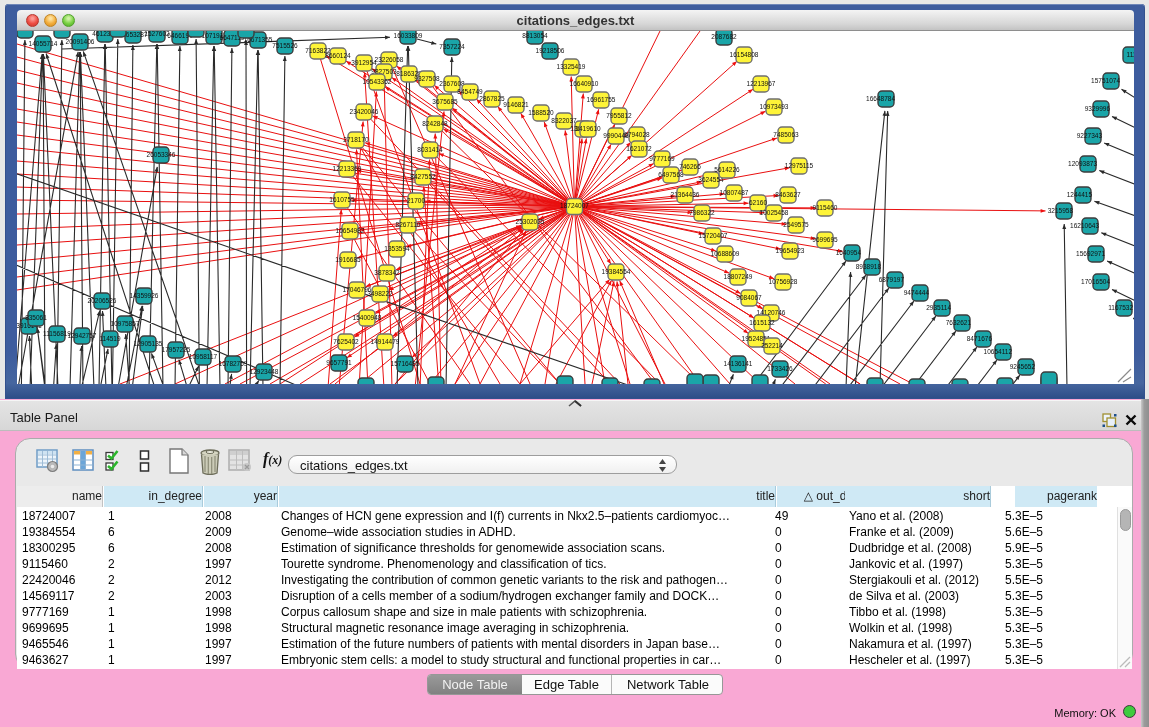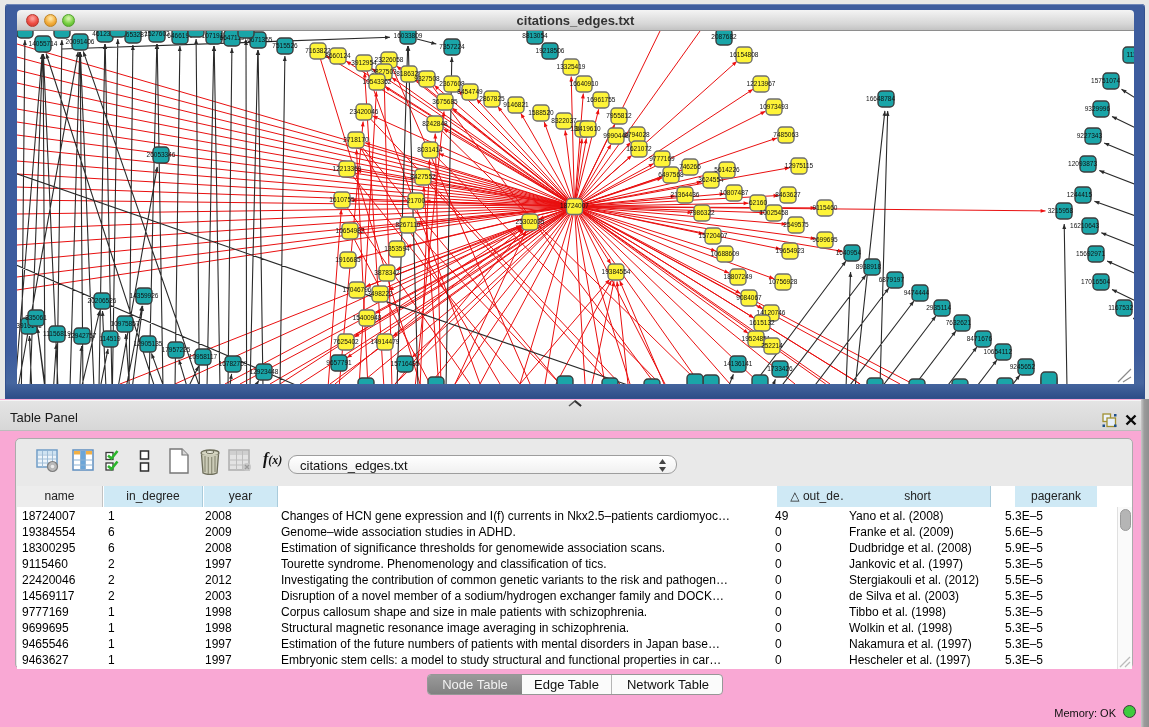--- a/index.html
+++ b/index.html
@@ -8,27 +8,27 @@
 .light{position:absolute;top:4px;width:13px;height:13px;border-radius:50%}
 #l1{left:9px;background:radial-gradient(circle at 50% 32%,#fb9a94 10%,#ee4d43 55%,#c33a30);border:0.5px solid #b8352c}
 #l2{left:27px;background:radial-gradient(circle at 50% 32%,#fde3a0 10%,#f3ad3c 55%,#d3891c);border:0.5px solid #c08423}
 #l3{left:45px;background:radial-gradient(circle at 50% 32%,#cdf1a2 10%,#79d144 55%,#4ba424);border:0.5px solid #51a12b}
 #gview{position:absolute;left:12px;top:27px;width:1117px;height:353px;background:#fff;overflow:hidden}
 #tp{position:absolute;left:0;top:399px;width:1149px;height:328px;background:#f9a8d4}
 #tptitle{position:absolute;left:0;top:1px;width:1149px;height:31px;background:linear-gradient(#e4e4e4,#d7d7d7);border-top:1px solid #f6f6f6;border-bottom:1px solid #bcbcbc}
 #tptitle span{position:absolute;left:10px;top:9px;font-size:13px;color:#1a1a1a}
 #floatico{position:absolute;left:1102px;top:12px}
 
-#tbox{position:absolute;left:15px;top:39px;width:1118px;height:231px;background:#e9e9e9;border:1px solid #ababab;border-radius:5px}
+#tbox{position:absolute;left:15px;top:39px;width:1118px;height:231px;background:#e9e9e9;border:1px solid #ababab;border-radius:15px}
 #tbar{position:absolute;left:0;top:0;width:100%;height:45px}
 .tico{position:absolute;top:9px}
 #dd{position:absolute;left:272px;top:16px;width:389px;height:19px;background:linear-gradient(#ffffff,#f0f0f0);border:1px solid #9d9d9d;border-radius:9px}
 #dd span{position:absolute;left:11px;top:2px;font-size:13px;color:#111}
 #tablewrap{position:absolute;left:1px;top:47px;width:1115px;height:183px;background:#fff;overflow:hidden}
-.th{position:absolute;top:0;height:21px;background:#cfe9f5;border-right:1px solid #a9cbdb;font-size:12px;color:#222;text-align:center;line-height:21px}
+.th{position:absolute;top:0;height:21px;background:#cfe9f5;border-right:1px solid #a9cbdb;font-size:12px;color:#222;text-align:right;line-height:21px}
 .tr{position:absolute;left:0;width:1096px;height:16px;font-size:12px;color:#000}
 .tr span{position:absolute;top:1px;white-space:nowrap}
 .c0{left:5px}.c1{left:91px}.c2{left:188px}.c3{left:264px}.c4{left:758px}.c5{left:832px}.c6{left:988px}
 #sb{position:absolute;left:1100px;top:21px;width:15px;height:162px;background:#fafafa;border-left:1px solid #e0e0e0}
 #thumb{position:absolute;left:2px;top:2px;width:11px;height:22px;background:#b5b5b5;border:1px solid #9a9a9a;border-radius:6px}
 #tabs{position:absolute;left:427px;top:275px;width:296px;height:21px;border:1px solid #979797;border-radius:4px;background:#fbfbfb;overflow:hidden}
 .tab{position:absolute;top:0;height:21px;font-size:13px;text-align:center;line-height:20px;color:#111}
 #tab1{left:0;width:94px;background:linear-gradient(#9a9a9a,#7e7e7e);color:#f2f2f2}
 #tab2{left:94px;width:90px;border-right:1px solid #b5b5b5}
 #tab3{left:184px;width:112px}
@@ -567,20 +567,21 @@
         <svg style="position:absolute;right:9px;top:3px" width="9" height="13">
             <path d="M4.5 0L8 5H1z" fill="#444"></path>
             <path d="M4.5 13L8 8H1z" fill="#444"></path>
           </svg>
       </div>
     </div>
     <div id="tablewrap">
       <div class="th" style="left:0;width:86px;background:#ededed;border-right:1px solid #c2c2c2">name</div>
       <div class="th" style="left:87px;width:99px">in_degree</div>
       <div class="th" style="left:187px;width:74px">year</div>
+      <div class="th" style="left:262px;width:497px">title</div>
       <div class="th" style="left:760px;width:89px">△ out_de…</div>
       <div class="th" style="left:828px;width:146px">short</div>
       <div class="th" style="left:998px;width:82px;border-right:none">pagerank</div>
       <div style="position:absolute;left:0;top:22px;width:1100px;height:163px">
           <div class="tr" style="top:0px">
             <span class="c0">18724007</span>
             <span class="c1">1</span>
             <span class="c2">2008</span>
             <span class="c3">Changes of HCN gene expression and I(f) currents in Nkx2.5–patients cardiomyoc…</span>
             <span class="c4">49</span>
@@ -620,21 +621,21 @@
             <span class="c2">2012</span>
             <span class="c3">Investigating the contribution of common genetic variants to the risk and pathogen…</span>
             <span class="c4">0</span>
             <span class="c5">Stergiakouli et al. (2012)</span>
             <span class="c6">5.5E–5</span>
           </div>
           <div class="tr" style="top:80px">
             <span class="c0">14569117</span>
             <span class="c1">2</span>
             <span class="c2">2003</span>
-            <span class="c3">Disruption of a novel member of a sodium/hydrogen exchanger family and DOCK…</span>
+            <span class="c3">Disruption of a cells member of a sodium/hydrogen exchanger family and DOCK…</span>
             <span class="c4">0</span>
             <span class="c5">de Silva et al. (2003)</span>
             <span class="c6">5.3E–5</span>
           </div>
           <div class="tr" style="top:96px">
             <span class="c0">9777169</span>
             <span class="c1">1</span>
             <span class="c2">1998</span>
             <span class="c3">Corpus callosum shape and size in male patients with schizophrenia.</span>
             <span class="c4">0</span>

